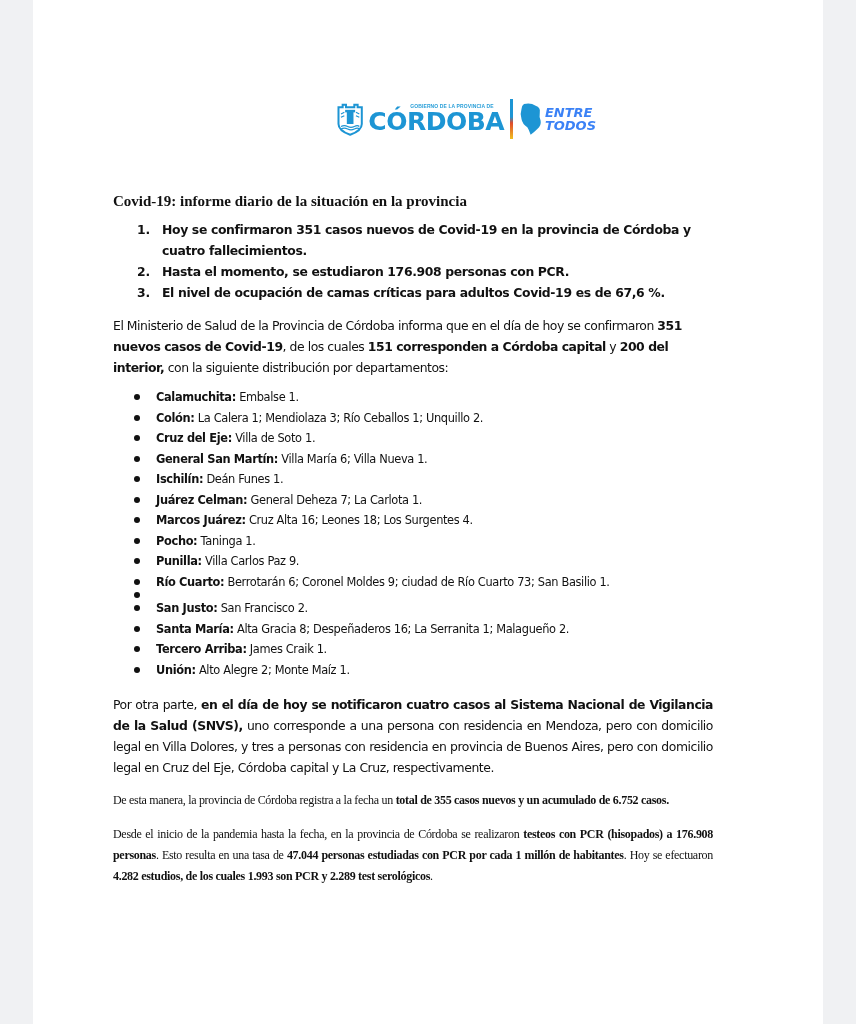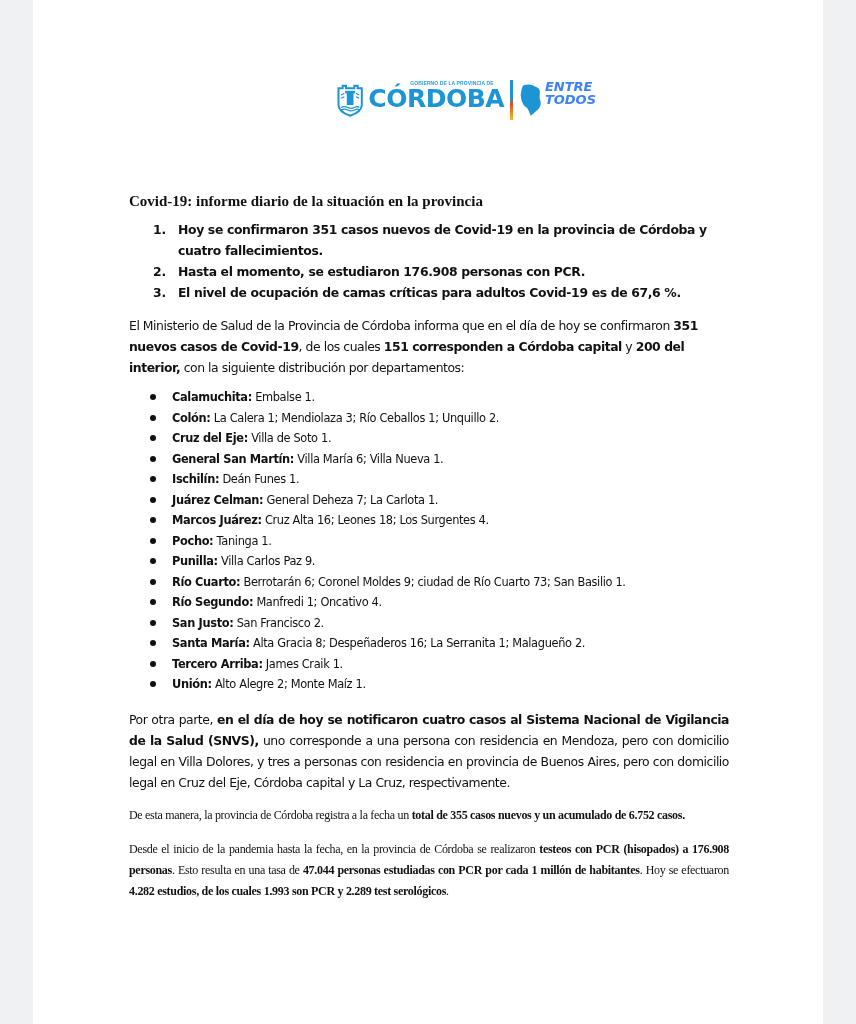--- a/index.html
+++ b/index.html
@@ -6,22 +6,22 @@
   body {
     width: 856px; height: 1024px; overflow: hidden;
     background: #f0f1f3;
     position: relative;
   }
   .page {
     position: absolute; left: 33px; top: 0; width: 790px; height: 1024px;
     background: #ffffff;
   }
   .logo {
-    position: absolute; left: 303px; top: 80px; height: 46px; width: 260px;
-    display: flex; align-items: flex-start;
+    position: absolute; left: 303px; top: 96px; height: 46px; width: 260px;
+    display: flex; align-items: center;
   }
   .logo svg { display: block; }
   .logo-text-wrap { display: flex; flex-direction: column; margin-left: 4px; }
   .logo-small {
     font-family: "Liberation Sans", sans-serif; font-size: 5px; color: #2a9fd8;
     letter-spacing: 0.1px; margin-left: 42px; font-weight: bold;
   }
   .logo-big {
     font-family: "DejaVu Sans", sans-serif; font-weight: bold; font-size: 25px;
     color: #1d95d4; line-height: 26px; letter-spacing: -0.5px;
@@ -96,21 +96,21 @@
     <div class="logo-bar"></div>
     <svg width="28" height="40" viewBox="0 0 28 40">
       <path d="M6 2 Q14 0 20 4 Q26 6 25 12 Q24 18 26 22 Q27 28 22 32 Q18 36 14 39 Q12 33 10 30 Q4 26 3 20 Q1 14 3 8 Q3 4 6 2 Z" fill="#1d95d4"></path>
     </svg>
     <div style="display:flex;flex-direction:column;">
       <span class="logo-entre">ENTRE</span>
       <span class="logo-entre">TODOS</span>
     </div>
   </div>
 
-  <div class="content" style="left:96px;">
+  <div class="content" style="left:80px;">
     <h1 class="title">Covid-19: informe diario de la situación en la provincia</h1>
 
     <ol class="summary">
       <li>
           <span class="num">1.</span>
           <span class="txt">Hoy se confirmaron 351 casos nuevos de Covid-19 en la provincia de Córdoba y cuatro fallecimientos.</span>
         </li>
       <li>
           <span class="num">2.</span>
           <span class="txt">Hasta el momento, se estudiaron 176.908 personas con PCR.</span>
@@ -159,21 +159,20 @@
       <li>
           <span class="bullet"></span>
           <span><b>Punilla:</b><span> Villa Carlos Paz 9.</span></span>
         </li>
       <li>
           <span class="bullet"></span>
           <span><b>Río Cuarto:</b><span> Berrotarán 6; Coronel Moldes 9; ciudad de Río Cuarto 73; San Basilio 1.</span></span>
         </li>
       <li>
           <span class="bullet"></span>
-          <span><b>Río Segundo:</b><span> Manfredi 1; Oncativo 4.</span></span>
         </li>
       <li>
           <span class="bullet"></span>
           <span><b>San Justo:</b><span> San Francisco 2.</span></span>
         </li>
       <li>
           <span class="bullet"></span>
           <span><b>Santa María:</b><span> Alta Gracia 8; Despeñaderos 16; La Serranita 1; Malagueño 2.</span></span>
         </li>
       <li>

